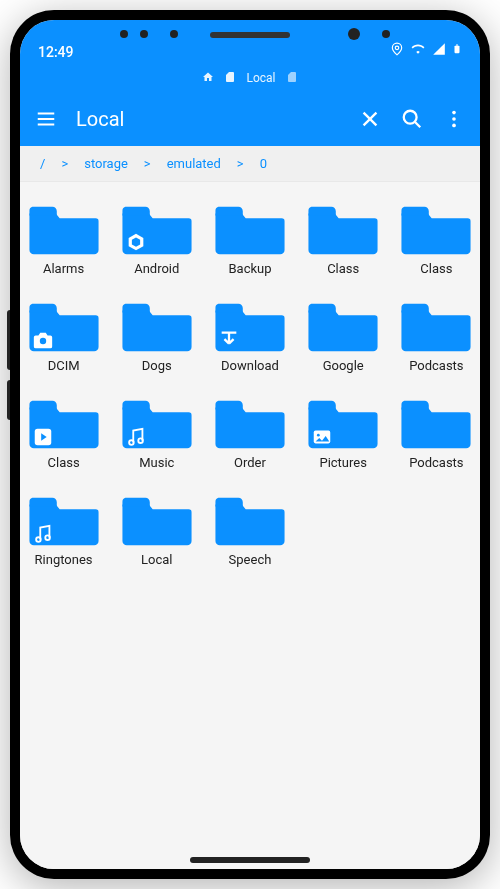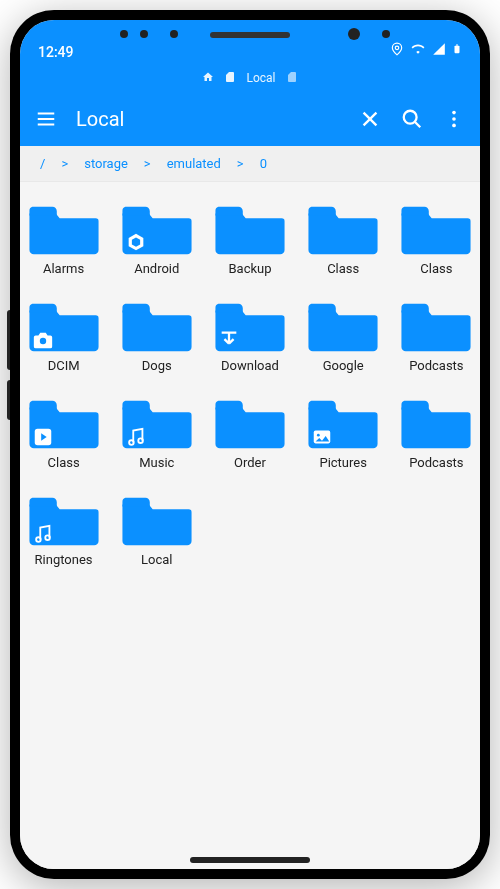--- a/index.html
+++ b/index.html
@@ -466,18 +466,28 @@
           <div class="folder">
     <div class="folder-icon">
       <svg viewBox="0 0 100 80">
     <path d="M6 18 h30 l8 10 h50 a4 4 0 0 1 4 4 v40 a6 6 0 0 1 -6 6 H8 a6 6 0 0 1 -6 -6 V24 a6 6 0 0 1 4 -6 z" fill="#0b90ff"></path>
     <path d="M6 12 h28 a6 6 0 0 1 6 6 v6 H2 v-6 a6 6 0 0 1 4 -6 z" fill="#0b90ff"></path>
   </svg>
       
     </div>
     <div class="folder-label">Local</div>
           </div>
+          <div class="folder">
+    <div class="folder-icon">
+      <svg viewBox="0 0 100 80">
+    <path d="M6 18 h30 l8 10 h50 a4 4 0 0 1 4 4 v40 a6 6 0 0 1 -6 6 H8 a6 6 0 0 1 -6 -6 V24 a6 6 0 0 1 4 -6 z" fill="#0b90ff"></path>
+    <path d="M6 12 h28 a6 6 0 0 1 6 6 v6 H2 v-6 a6 6 0 0 1 4 -6 z" fill="#0b90ff"></path>
+  </svg>
+      
+    </div>
+    <div class="folder-label">Speech</div>
+          </div>
         </div>
     </div>
 
     <div class="home-indicator"></div>
   </div>
 </div>
 
 </body></html>

